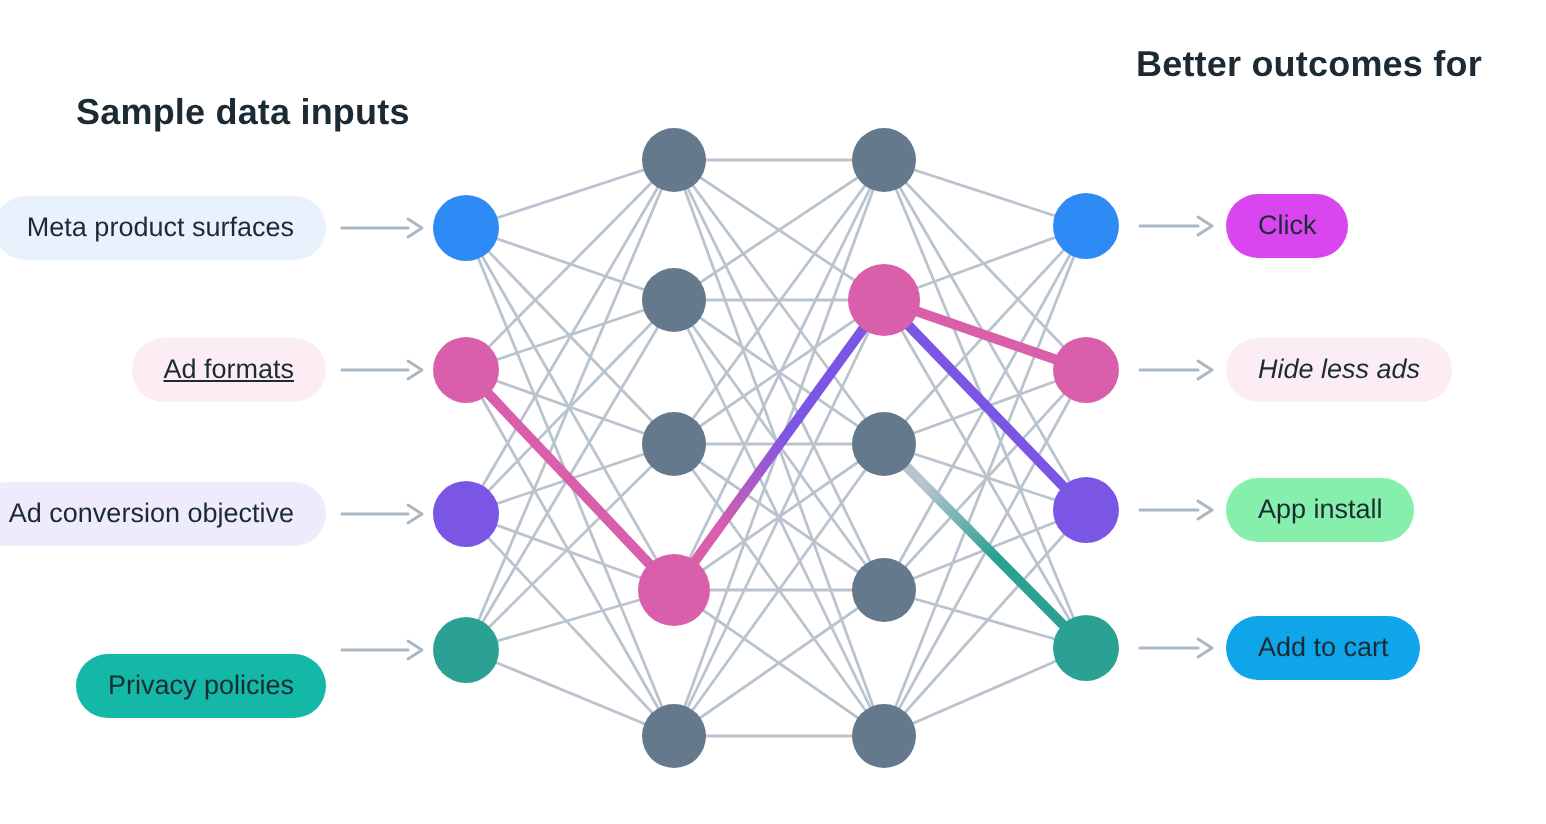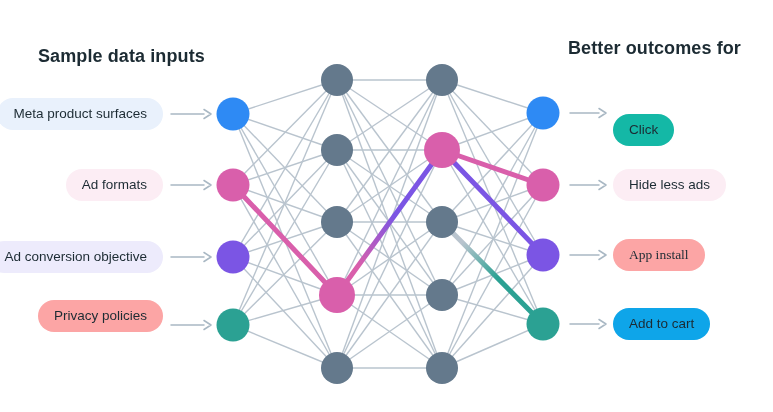--- a/index.html
+++ b/index.html
@@ -5,21 +5,21 @@
   html,body{margin:0;padding:0;background:#ffffff;}
   .canvas{
     position:relative;width:773px;height:412px;background:#ffffff;
     font-family:"Liberation Sans", sans-serif;color:#1C2B33;overflow:hidden;
   }
   .title{
     position:absolute;font-size:18px;font-weight:600;line-height:24px;
     color:#1C2B33;letter-spacing:0.1px;
   }
   .title-left{left:38px;top:44px;text-align:right;}
-  .title-right{left:568px;top:36px;}
+  .title-right{left:568px;top:20px;}
   .pill{
     position:absolute;height:32px;line-height:32px;border-radius:16px;
     padding:0 16px;font-size:13.5px;white-space:nowrap;color:#1C2B33;
   }
   .pill-left{right:610px;}
   .pill-right{left:613px;}
   svg{position:absolute;left:0;top:0;}
 </style>
 </head>
 <body>
@@ -137,22 +137,22 @@
 
   <div class="title title-left">
     <div>Sample data inputs</div>
   </div>
 
   <div class="title title-right">
     <div>Better outcomes for</div>
   </div>
 
   <div class="pill pill-left" style="background: rgb(233, 241, 252); top: 98px;">Meta product surfaces</div>
-  <div class="pill pill-left" style="background: rgb(252, 237, 244); top: 169px;">Ad formats</div>
+  <div class="pill pill-left" style="background: rgb(252, 237, 244); top: 169px; text-decoration: underline;">Ad formats</div>
   <div class="pill pill-left" style="background: rgb(237, 235, 252); top: 241px;">Ad conversion objective</div>
-  <div class="pill pill-left" style="background: #fca5a5; top: 300px;">Privacy policies</div>
+  <div class="pill pill-left" style="background: #14b8a6; top: 327px;">Privacy policies</div>
 
-  <div class="pill pill-right" style="background: #14b8a6; top: 114px;">Click</div>
-  <div class="pill pill-right" style="background: rgb(252, 237, 244); top: 169px;">Hide less ads</div>
-  <div class="pill pill-right" style="background: #fca5a5; top: 239px; font-family: Liberation Serif, serif;">App install</div>
+  <div class="pill pill-right" style="background: #d946ef; top: 97px;">Click</div>
+  <div class="pill pill-right" style="background: rgb(252, 237, 244); top: 169px; font-style: italic;">Hide less ads</div>
+  <div class="pill pill-right" style="background: #86efac; top: 239px;">App install</div>
   <div class="pill pill-right" style="background: #0ea5e9; top: 308px;">Add to cart</div>
 
 </div>
 
 </body></html>

